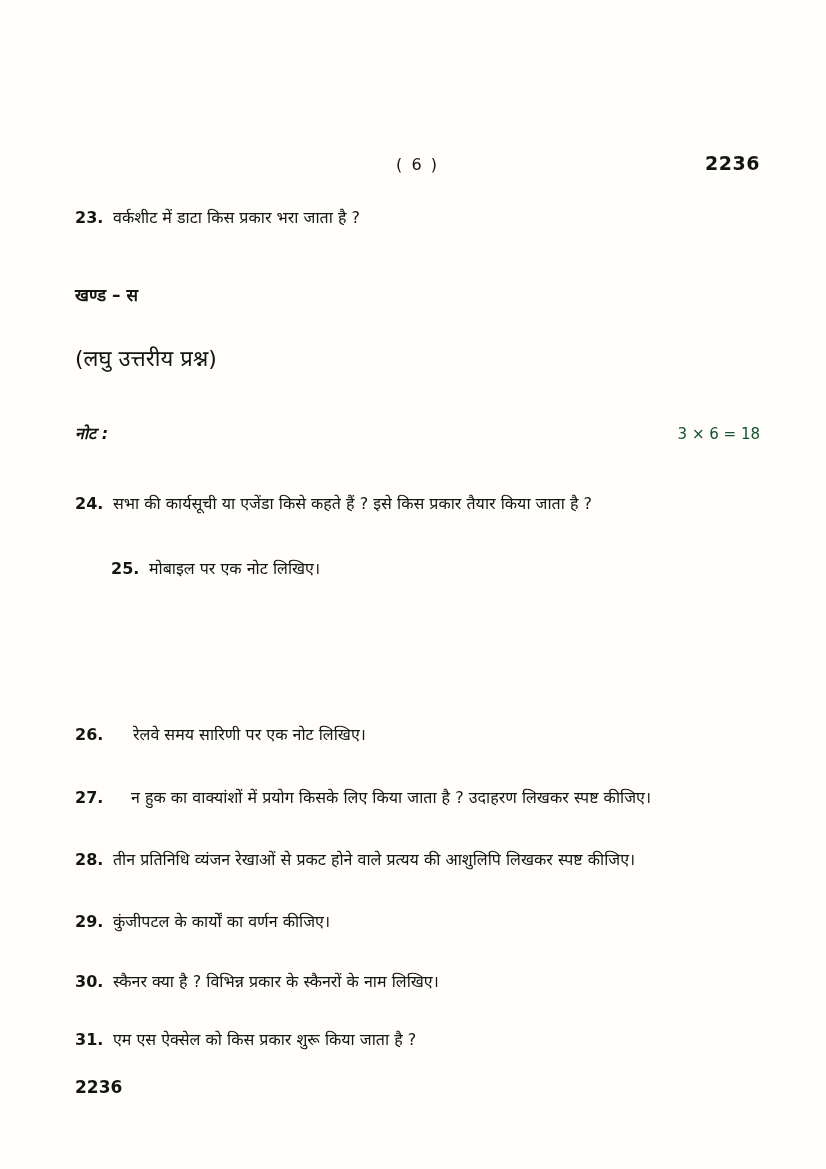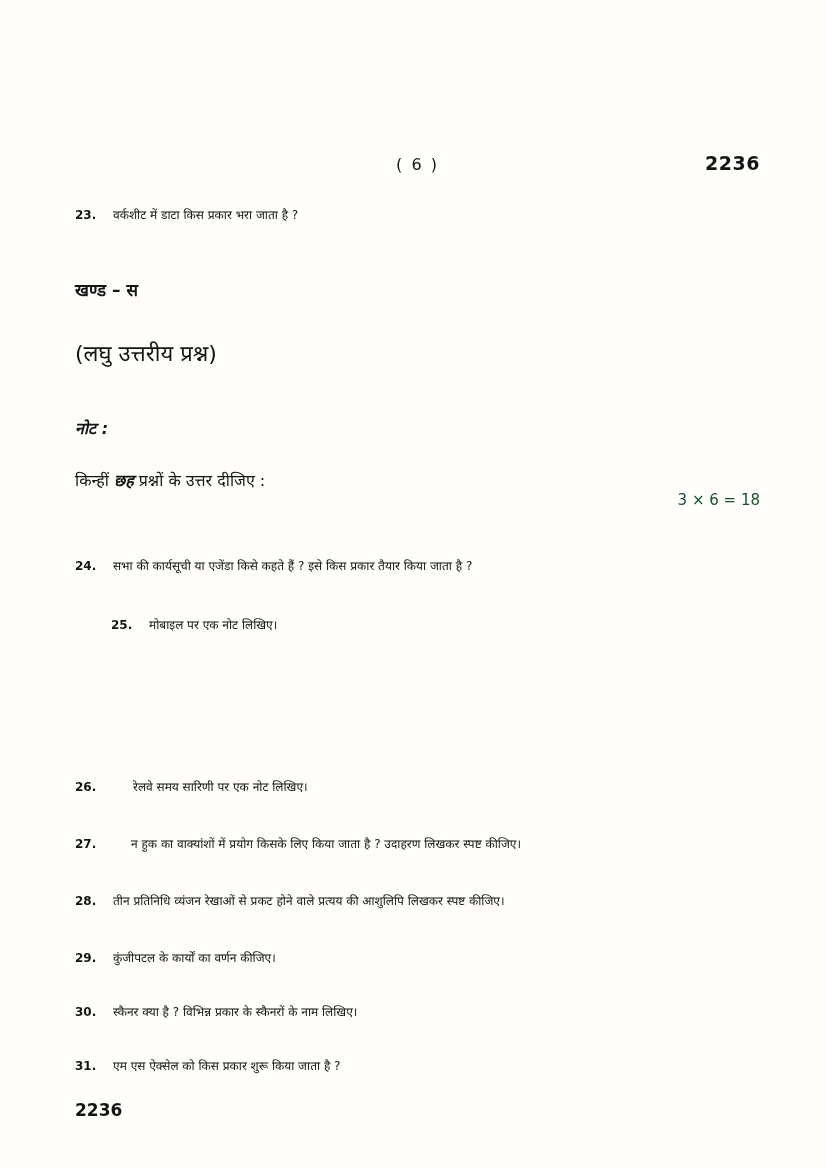--- a/index.html
+++ b/index.html
@@ -16,36 +16,36 @@
   }
   .content { padding: 155px 66px 0 75px; }
 
   .header-row { position: relative; text-align: center; font-size: 16px; }
   .page-number { display: inline-block; letter-spacing: 2px; }
   .paper-code {
     position: absolute; right: 0; top: -3px;
     font-weight: bold; font-size: 19px; letter-spacing: 0.5px;
   }
 
-  .q-row { display: flex; font-size: 12px; line-height: 1.3; }
+  .q-row { display: flex; font-size: 16px; line-height: 1.3; }
   .q-num { font-weight: bold; flex: 0 0 38px; }
   .q-text { flex: 1; }
 
   .q23 { margin-top: 34px; }
 
   .section-title {
     margin-top: 54px; text-align: left;
     font-weight: bold; font-size: 17px;
   }
   .section-subtitle {
     margin-top: 36px; 
     font-weight: normal; font-size: 22px;
   }
 
-  .note-row { margin-top: 50px; display: flex; align-items: baseline; font-size: 16px; flex-direction: column; }
+  .note-row { margin-top: 50px; display: flex; align-items: baseline; font-size: 16px; }
   .note-label { font-weight: bold; font-style: italic; flex: 0 0 52px; }
   .note-text { flex: 1; }
   .note-em { font-weight: bold; font-style: italic; }
   .note-marks { margin-left: auto; white-space: nowrap; font-size: 15px; color: #14532d; }
 
   .q24 { margin-top: 50px; }
   .q25 { margin-top: 44px; margin-left: 36px; }
   .q26 { margin-top: 146px; gap: 20px; }
   .q27 { margin-top: 42px; gap: 18px; }
   .q28 { margin-top: 41px; }
@@ -70,25 +70,20 @@
       <span class="q-num">23.</span>
       <span class="q-text">वर्कशीट में डाटा किस प्रकार भरा जाता है ?</span>
     </div>
 
     <div class="section-title">खण्ड – स</div>
 
     <div class="section-subtitle">(लघु उत्तरीय प्रश्न)</div>
 
     <div class="note-row">
       <span class="note-label">नोट :</span>
-      <span class="note-text">
-        <span>किन्हीं</span>
-        <span class="note-em">छह</span>
-        <span>प्रश्नों के उत्तर दीजिए :</span>
-      </span>
       <span class="note-marks">3 × 6 = 18</span>
     </div>
 
     <div class="q-row q24">
       <span class="q-num">24.</span>
       <span class="q-text">सभा की कार्यसूची या एजेंडा किसे कहते हैं ? इसे किस प्रकार तैयार किया जाता है ?</span>
     </div>
 
     <div class="q-row q25">
       <span class="q-num">25.</span>

